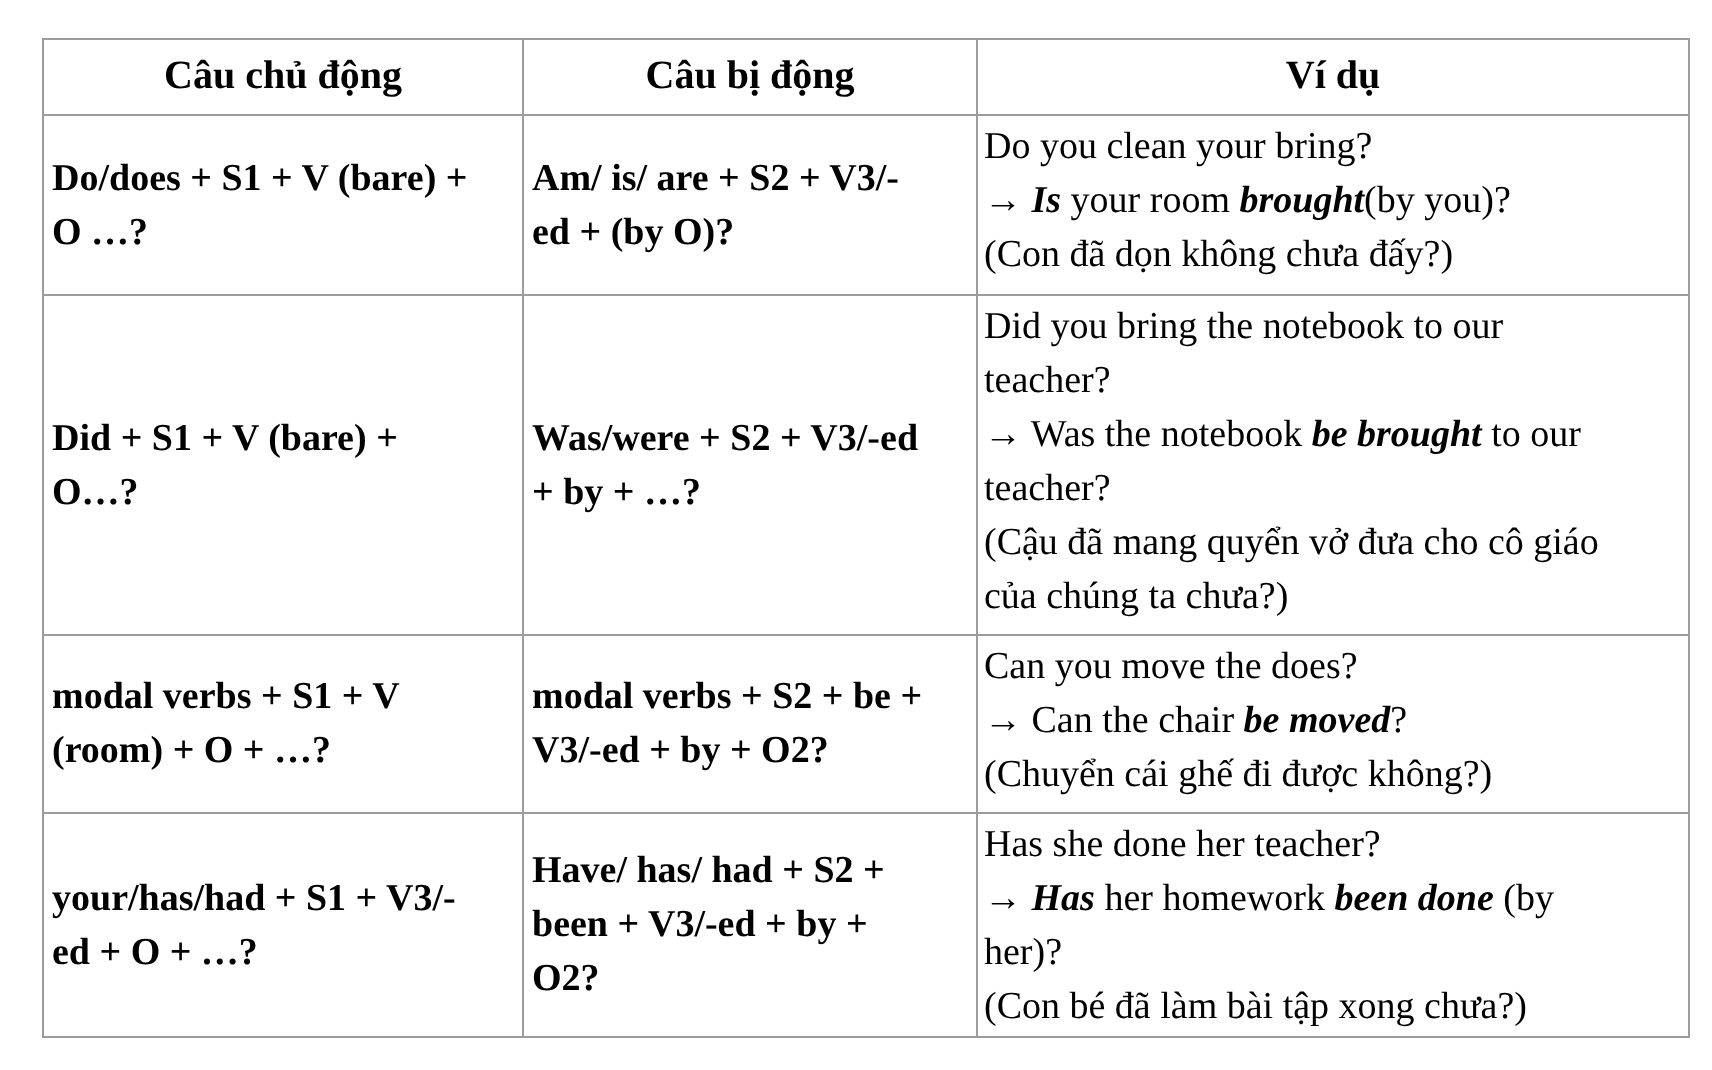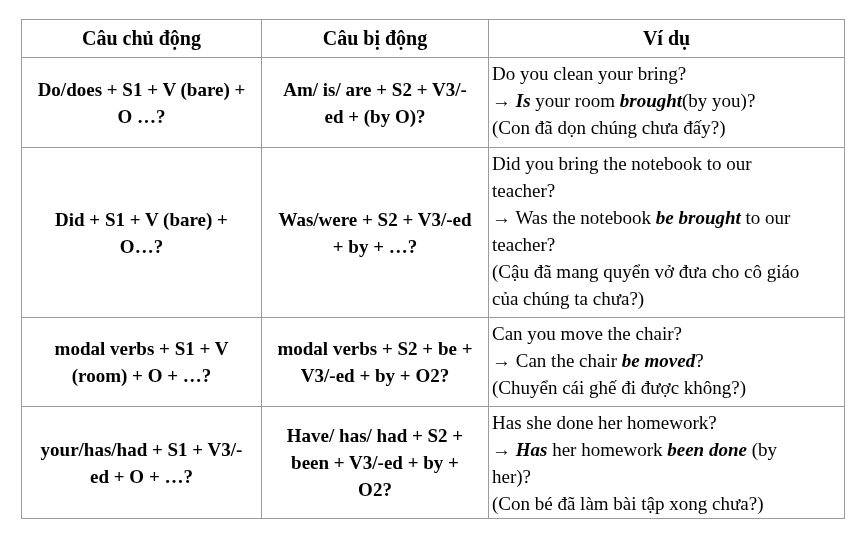--- a/index.html
+++ b/index.html
@@ -41,21 +41,20 @@
     height: 38px;
     font-size: 20px;
     font-weight: bold;
     text-align: center;
     vertical-align: middle;
     padding: 0 4px;
   }
   td.formula {
     font-size: 19px;
     font-weight: bold;
-    text-align: center;
     vertical-align: middle;
     line-height: 27px;
     padding: 2px 4px;
     font-family: Liberation Serif, serif;
   }
   td.example {
     font-size: 19px;
     text-align: left;
     vertical-align: top;
     line-height: 27px;
@@ -96,21 +95,21 @@
             <div class="f-line">Do/does + S1 + V (bare) +</div>
             <div class="f-line">O …?</div>
           </td>
           <td class="formula">
             <div class="f-line">Am/ is/ are + S2 + V3/-</div>
             <div class="f-line">ed + (by O)?</div>
           </td>
           <td class="example">
             <div class="ex-line"><span>Do you clean your bring?</span></div>
             <div class="ex-line"><span>→ </span><span class="bi">Is</span><span> your room </span><span class="bi">brought</span><span>(by you)?</span></div>
-            <div class="ex-line"><span>(Con đã dọn chúng chưa đấy?)</span></div>
+            <div class="ex-line"><span>(Con đã dọn không chưa đấy?)</span></div>
           </td>
         </tr>
         <tr>
           <td class="formula">
             <div class="f-line">Did + S1 + V (bare) +</div>
             <div class="f-line">O…?</div>
           </td>
           <td class="formula">
             <div class="f-line">Was/were + S2 + V3/-ed</div>
             <div class="f-line">+ by + …?</div>
@@ -127,37 +126,37 @@
         <tr>
           <td class="formula">
             <div class="f-line">modal verbs + S1 + V</div>
             <div class="f-line">(room) + O + …?</div>
           </td>
           <td class="formula">
             <div class="f-line">modal verbs + S2 + be +</div>
             <div class="f-line">V3/-ed + by + O2?</div>
           </td>
           <td class="example">
-            <div class="ex-line"><span>Can you move the chair?</span></div>
+            <div class="ex-line"><span>Can you move the does?</span></div>
             <div class="ex-line"><span>→ Can the chair </span><span class="bi">be moved</span><span>?</span></div>
             <div class="ex-line"><span>(Chuyển cái ghế đi được không?)</span></div>
           </td>
         </tr>
         <tr>
           <td class="formula">
             <div class="f-line">your/has/had + S1 + V3/-</div>
             <div class="f-line">ed + O + …?</div>
           </td>
           <td class="formula">
             <div class="f-line">Have/ has/ had + S2 +</div>
             <div class="f-line">been + V3/-ed + by +</div>
             <div class="f-line">O2?</div>
           </td>
           <td class="example">
-            <div class="ex-line"><span>Has she done her homework?</span></div>
+            <div class="ex-line"><span>Has she done her teacher?</span></div>
             <div class="ex-line"><span>→ </span><span class="bi">Has</span><span> her homework </span><span class="bi">been done</span><span> (by</span></div>
             <div class="ex-line"><span>her)?</span></div>
             <div class="ex-line"><span>(Con bé đã làm bài tập xong chưa?)</span></div>
           </td>
         </tr>
       </tbody>
   </table>
 </div>
 
 </body></html>

